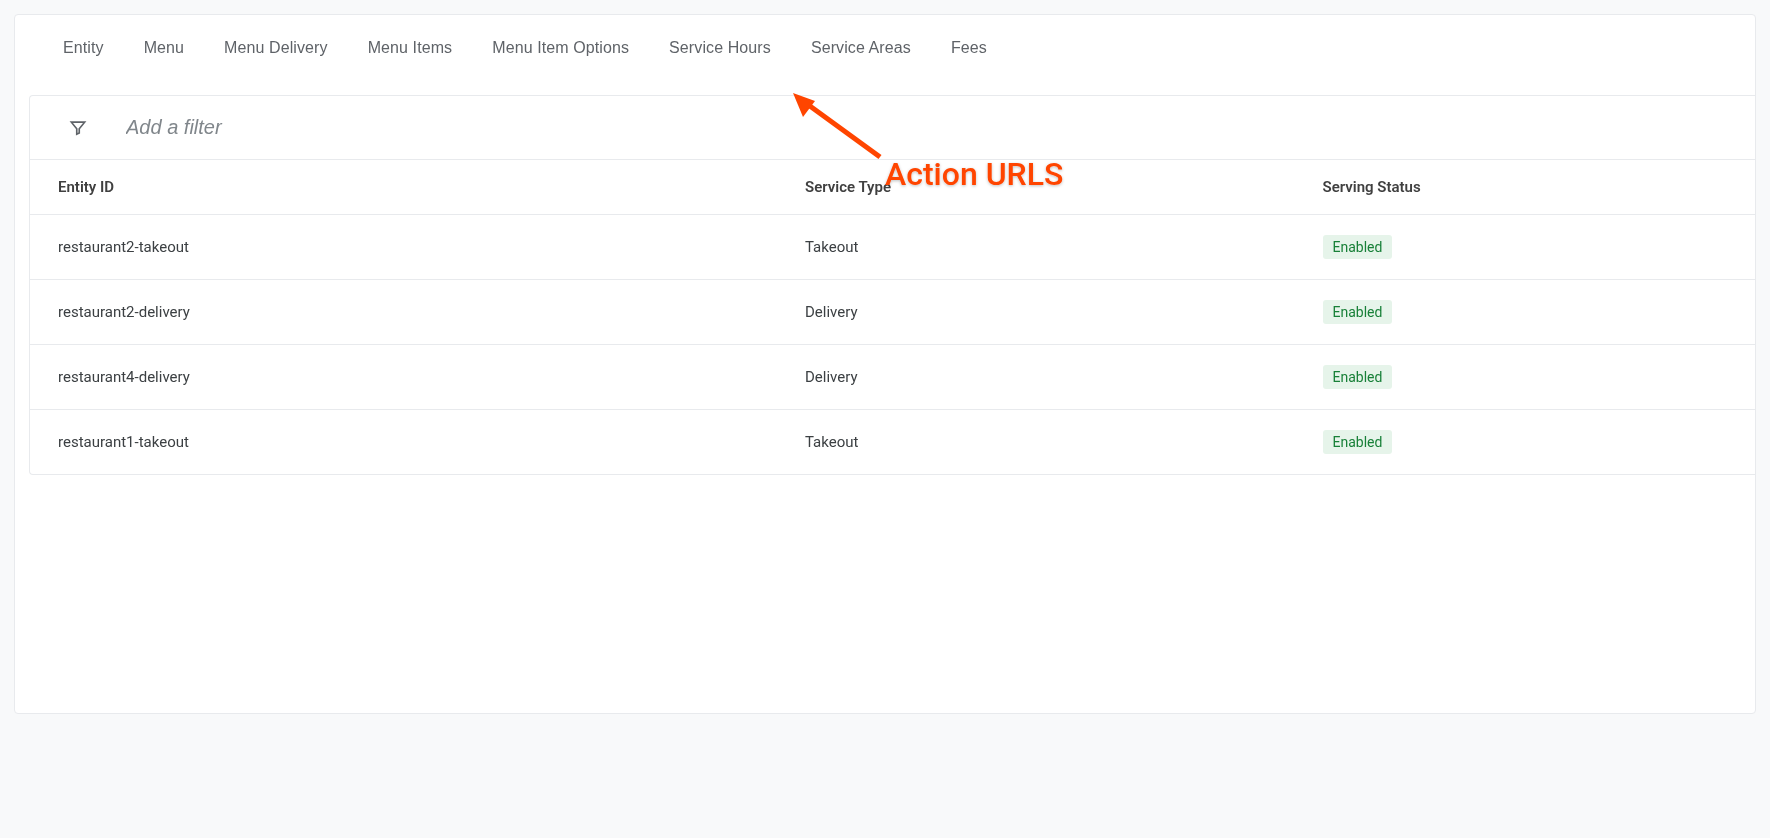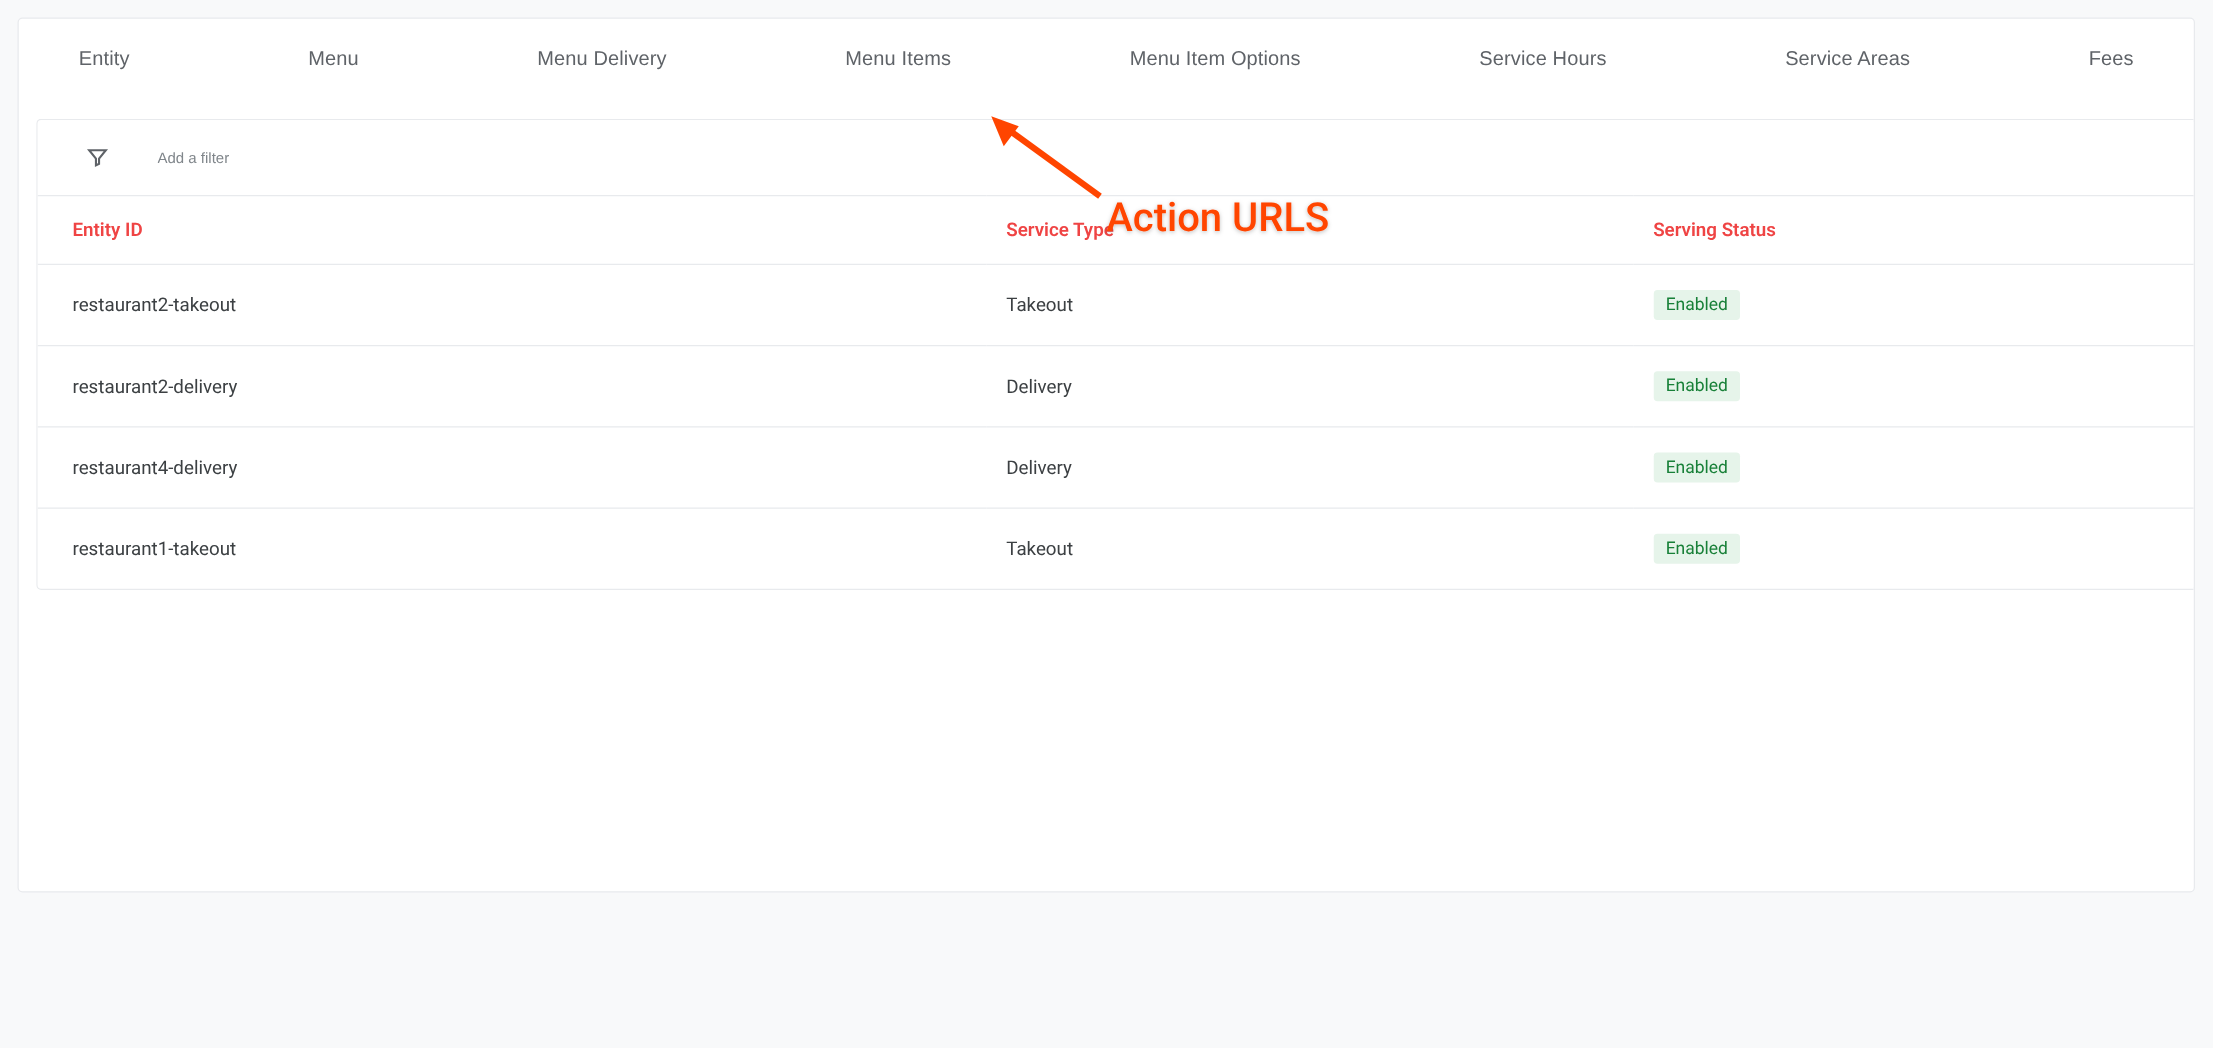--- a/index.html
+++ b/index.html
@@ -21,21 +21,20 @@
       min-height: 700px;
       position: relative;
       overflow: visible;
     }
     
     .tabs {
       display: flex;
       align-items: center;
       padding: 0 28px;
       gap: 0;
-      justify-content: space-between;
     }
     .tab {
       font-size: 16px;
       font-weight: 500;
       color: #5f6368;
       padding: 24px 20px 24px 20px;
       cursor: pointer;
       position: relative;
       border: none;
       background: transparent;
@@ -77,38 +76,39 @@
       justify-content: center;
       color: #5f6368;
     }
     .filter-icon svg {
       width: 20px;
       height: 20px;
     }
     .filter-input {
       flex: 1;
       border: none;
-      font-size: 12px;
+      font-size: 20px;
       color: #5f6368;
       outline: none;
       background: transparent;
+      font-style: italic;
     }
     .filter-input::placeholder {
       color: #80868b;
     }
     
     table {
       width: 100%;
       border-collapse: collapse;
     }
     thead th {
       text-align: left;
       font-size: 15px;
       font-weight: 600;
-      color: #ef4444;
+      color: #404040;
       padding: 18px 16px;
       border-top: 1px solid #e8eaed;
       border-bottom: 1px solid #e8eaed;
     }
     thead th:first-child {
       padding-left: 28px;
     }
     tbody td {
       padding: 20px 16px;
       font-size: 15px;

